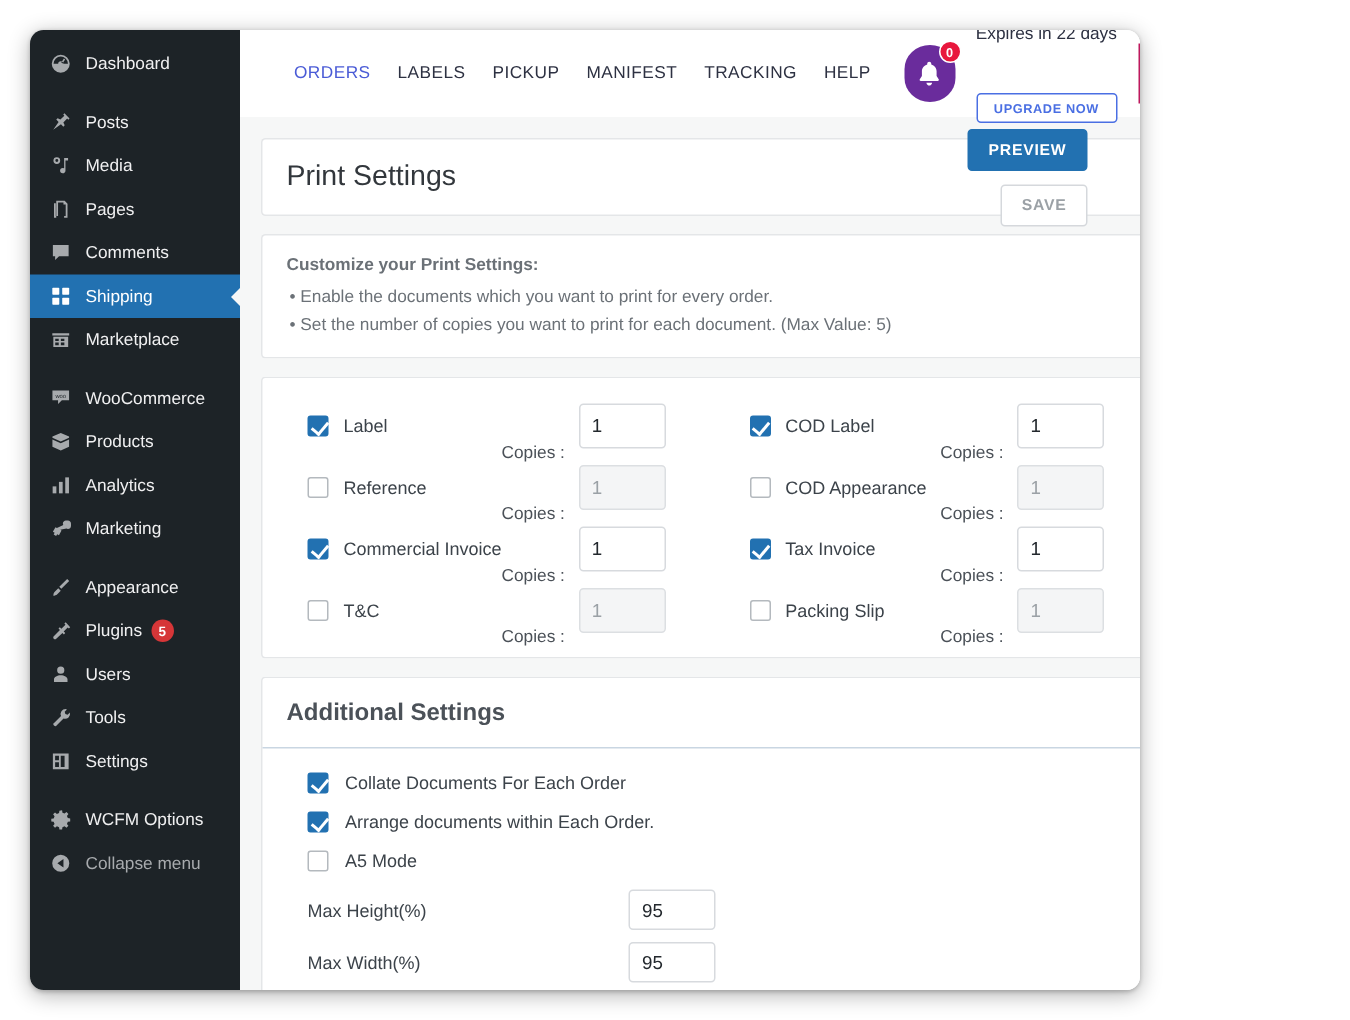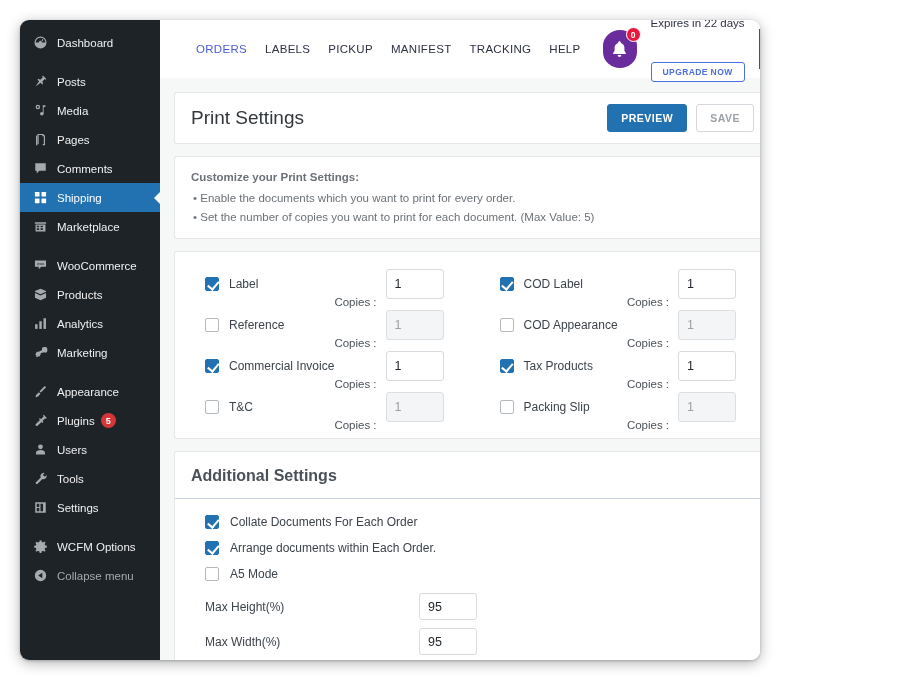--- a/index.html
+++ b/index.html
@@ -202,21 +202,22 @@
     font-size: 19px;
     color: #32373c;
     font-weight: normal;
     margin: 0;
   }
   #title-actions {
     margin-left: auto;
     display: flex;
     align-items: flex-end;
     gap: 9px;
-    padding-right: 6px;
+    padding-right: 35px;
+    flex-direction: column;
   }
   .btn {
     font-family: "Liberation Sans", sans-serif;
     font-size: 10.5px;
     font-weight: bold;
     letter-spacing: 0.5px;
     border-radius: 3px;
     padding: 7px 13px;
     cursor: pointer;
     white-space: nowrap;
@@ -610,21 +611,21 @@
                 <input type="text" class="num-input" value="1" style="">
               </div>
               <div class="doc-row">
                 <div class="cbox"></div>
                 <span class="doc-label">COD Appearance</span>
                 <span class="copies-label">Copies :</span>
                 <input type="text" class="num-input disabled" disabled="" value="1" style="">
               </div>
               <div class="doc-row">
                 <div class="cbox on"></div>
-                <span class="doc-label">Tax Products</span>
+                <span class="doc-label">Tax Invoice</span>
                 <span class="copies-label">Copies :</span>
                 <input type="text" class="num-input" value="1" style="">
               </div>
               <div class="doc-row">
                 <div class="cbox"></div>
                 <span class="doc-label">Packing Slip</span>
                 <span class="copies-label">Copies :</span>
                 <input type="text" class="num-input disabled" disabled="" value="1" style="">
               </div>
             </div>

